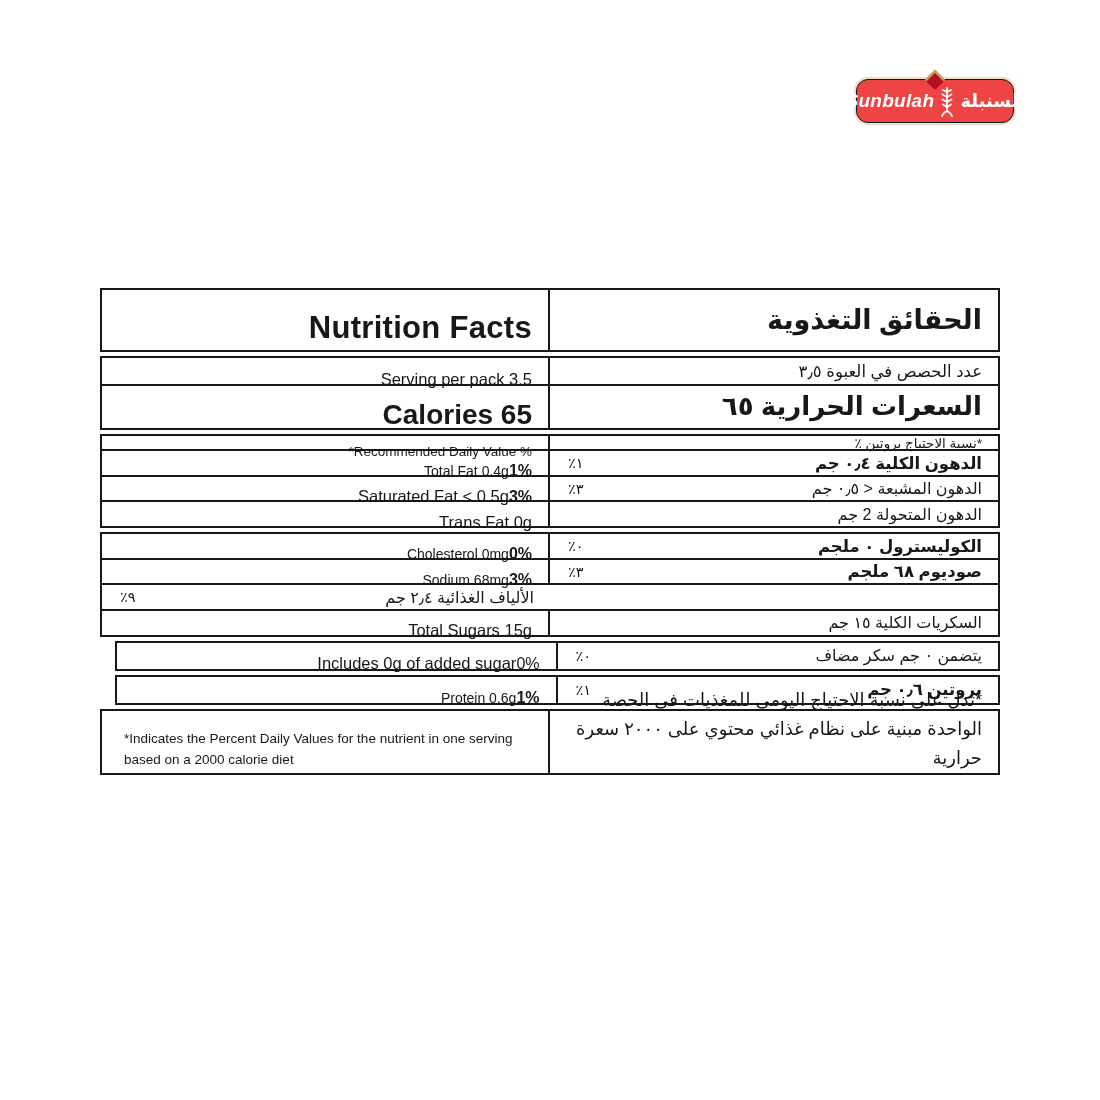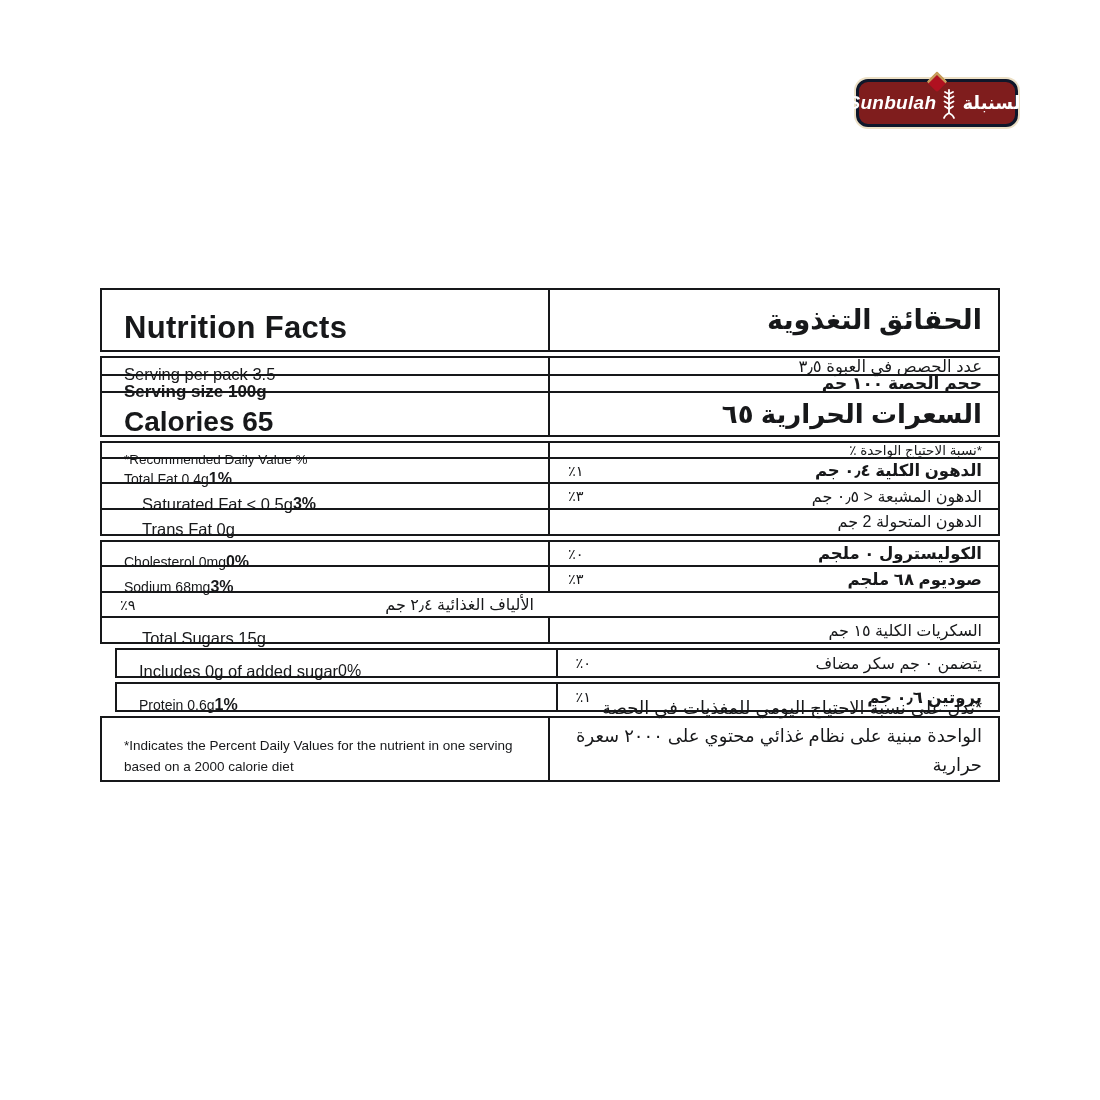--- a/index.html
+++ b/index.html
@@ -3,21 +3,21 @@
 <meta charset="utf-8">
 <style>
   html,body{margin:0;padding:0;background:#ffffff;}
   .canvas{
     position:relative;width:1100px;height:1100px;background:#ffffff;overflow:hidden;
     font-family:"Liberation Sans","DejaVu Sans",sans-serif;color:#17181a;
   }
   
   .logo{
     position:absolute;left:856px;top:79px;width:156px;height:42px;
-    background:#7f1d1d;border:3px solid #0f172a;border-radius:12px;
+    background:#ef4444;border:1px solid #0f172a;border-radius:12px;
     box-shadow:0 0 0 2px #ece0c6;
     display:flex;align-items:center;justify-content:center;gap:5px;
   }
   .logo-peak{
     position:absolute;left:50%;top:-8px;width:12px;height:12px;
     transform:translateX(-50%) rotate(45deg);
     background:#b01120;border-left:3px solid #c79d5c;border-top:3px solid #c79d5c;
     border-radius:2px;
   }
   .logo-latin{color:#fff;font-weight:bold;font-style:italic;font-size:19px;letter-spacing:.3px;}
@@ -25,25 +25,25 @@
   .wheat{flex:0 0 auto;}
   
   .nf-table{position:absolute;left:100px;top:288px;width:900px;}
   .row{
     display:flex;border:2.5px solid #17181a;margin-top:-2.5px;background:#fff;
     box-sizing:border-box;
   }
   .row.gap{margin-top:4px;}
   .row:first-child{margin-top:0;}
   .cell{display:flex;align-items:center;box-sizing:border-box;min-width:0;}
-  .cell.en{width:50%;border-right:2.5px solid #17181a;padding:16px 16px 0 22px;justify-content:flex-start;}
+  .cell.en{width:50%;border-right:2.5px solid #17181a;padding:16px 16px 0 22px;justify-content:flex-end;}
   .cell.ar{width:50%;direction:rtl;text-align:right;padding:0 16px 0 18px;justify-content:space-between;}
   .cell.en.sub{padding-left:40px;}
   
-  .r-title{height:64px;} .r-sm{height:20px;} .r-amount{height:31px;}
+  .r-title{height:64px;} .r-sm{height:30px;} .r-amount{height:31px;}
   .r-cal{height:46px;}  .r-rdv{height:18px;} .r-n{height:28px;}
   .r-med{height:30px;margin-left:15px;}  .r-foot{height:66px;}
   
   .t-title-en{font-size:31px;font-weight:800;letter-spacing:.3px;}
   .t-title-ar{font-size:27px;font-weight:800;margin-left:40px;}
   .t-reg{font-size:16.5px;}
   .t-bold{font-size:17px;font-weight:bold;}
   .t-cal-en{font-size:28px;font-weight:800;}
   .t-cal-ar{font-size:26px;font-weight:800;}
   .t-small{font-size:13.5px;}
@@ -93,45 +93,37 @@
 
     <div class="row r-sm gap">
       <div class="cell en">
         <span class="t-reg">Serving per pack 3.5</span>
       </div>
       <div class="cell ar">
         <span class="t-reg">عدد الحصص في العبوة ٣٫٥</span>
       </div>
     </div>
 
-    <div class="row r-sm">
-      <div class="cell en">
-        <span class="t-bold">Serving size 100g</span>
-      </div>
-      <div class="cell ar">
-        <span class="t-bold">حجم الحصة ١٠٠ جم</span>
-      </div>
-    </div>
 
 
     <div class="row r-cal">
       <div class="cell en">
         <span class="t-cal-en">Calories 65</span>
       </div>
       <div class="cell ar">
         <span class="t-cal-ar">السعرات الحرارية ٦٥</span>
       </div>
     </div>
 
     <div class="row r-rdv gap">
       <div class="cell en rdv-en">
         <span class="t-small">*Recommended Daily Value %</span>
       </div>
       <div class="cell ar rdv-ar">
-        <span class="t-small">*نسبة الاحتياج الواحدة ٪</span>
+        <span class="t-small">*نسبة الاحتياج بروتين ٪</span>
       </div>
     </div>
 
     <div class="row r-n">
       <div class="cell en">
         <span class="name-b">Total Fat 0.4g</span>
         <span class="pct">1%</span>
       </div>
       <div class="cell ar">
         <span class="ar-name-b">الدهون الكلية ٠٫٤ جم</span>

